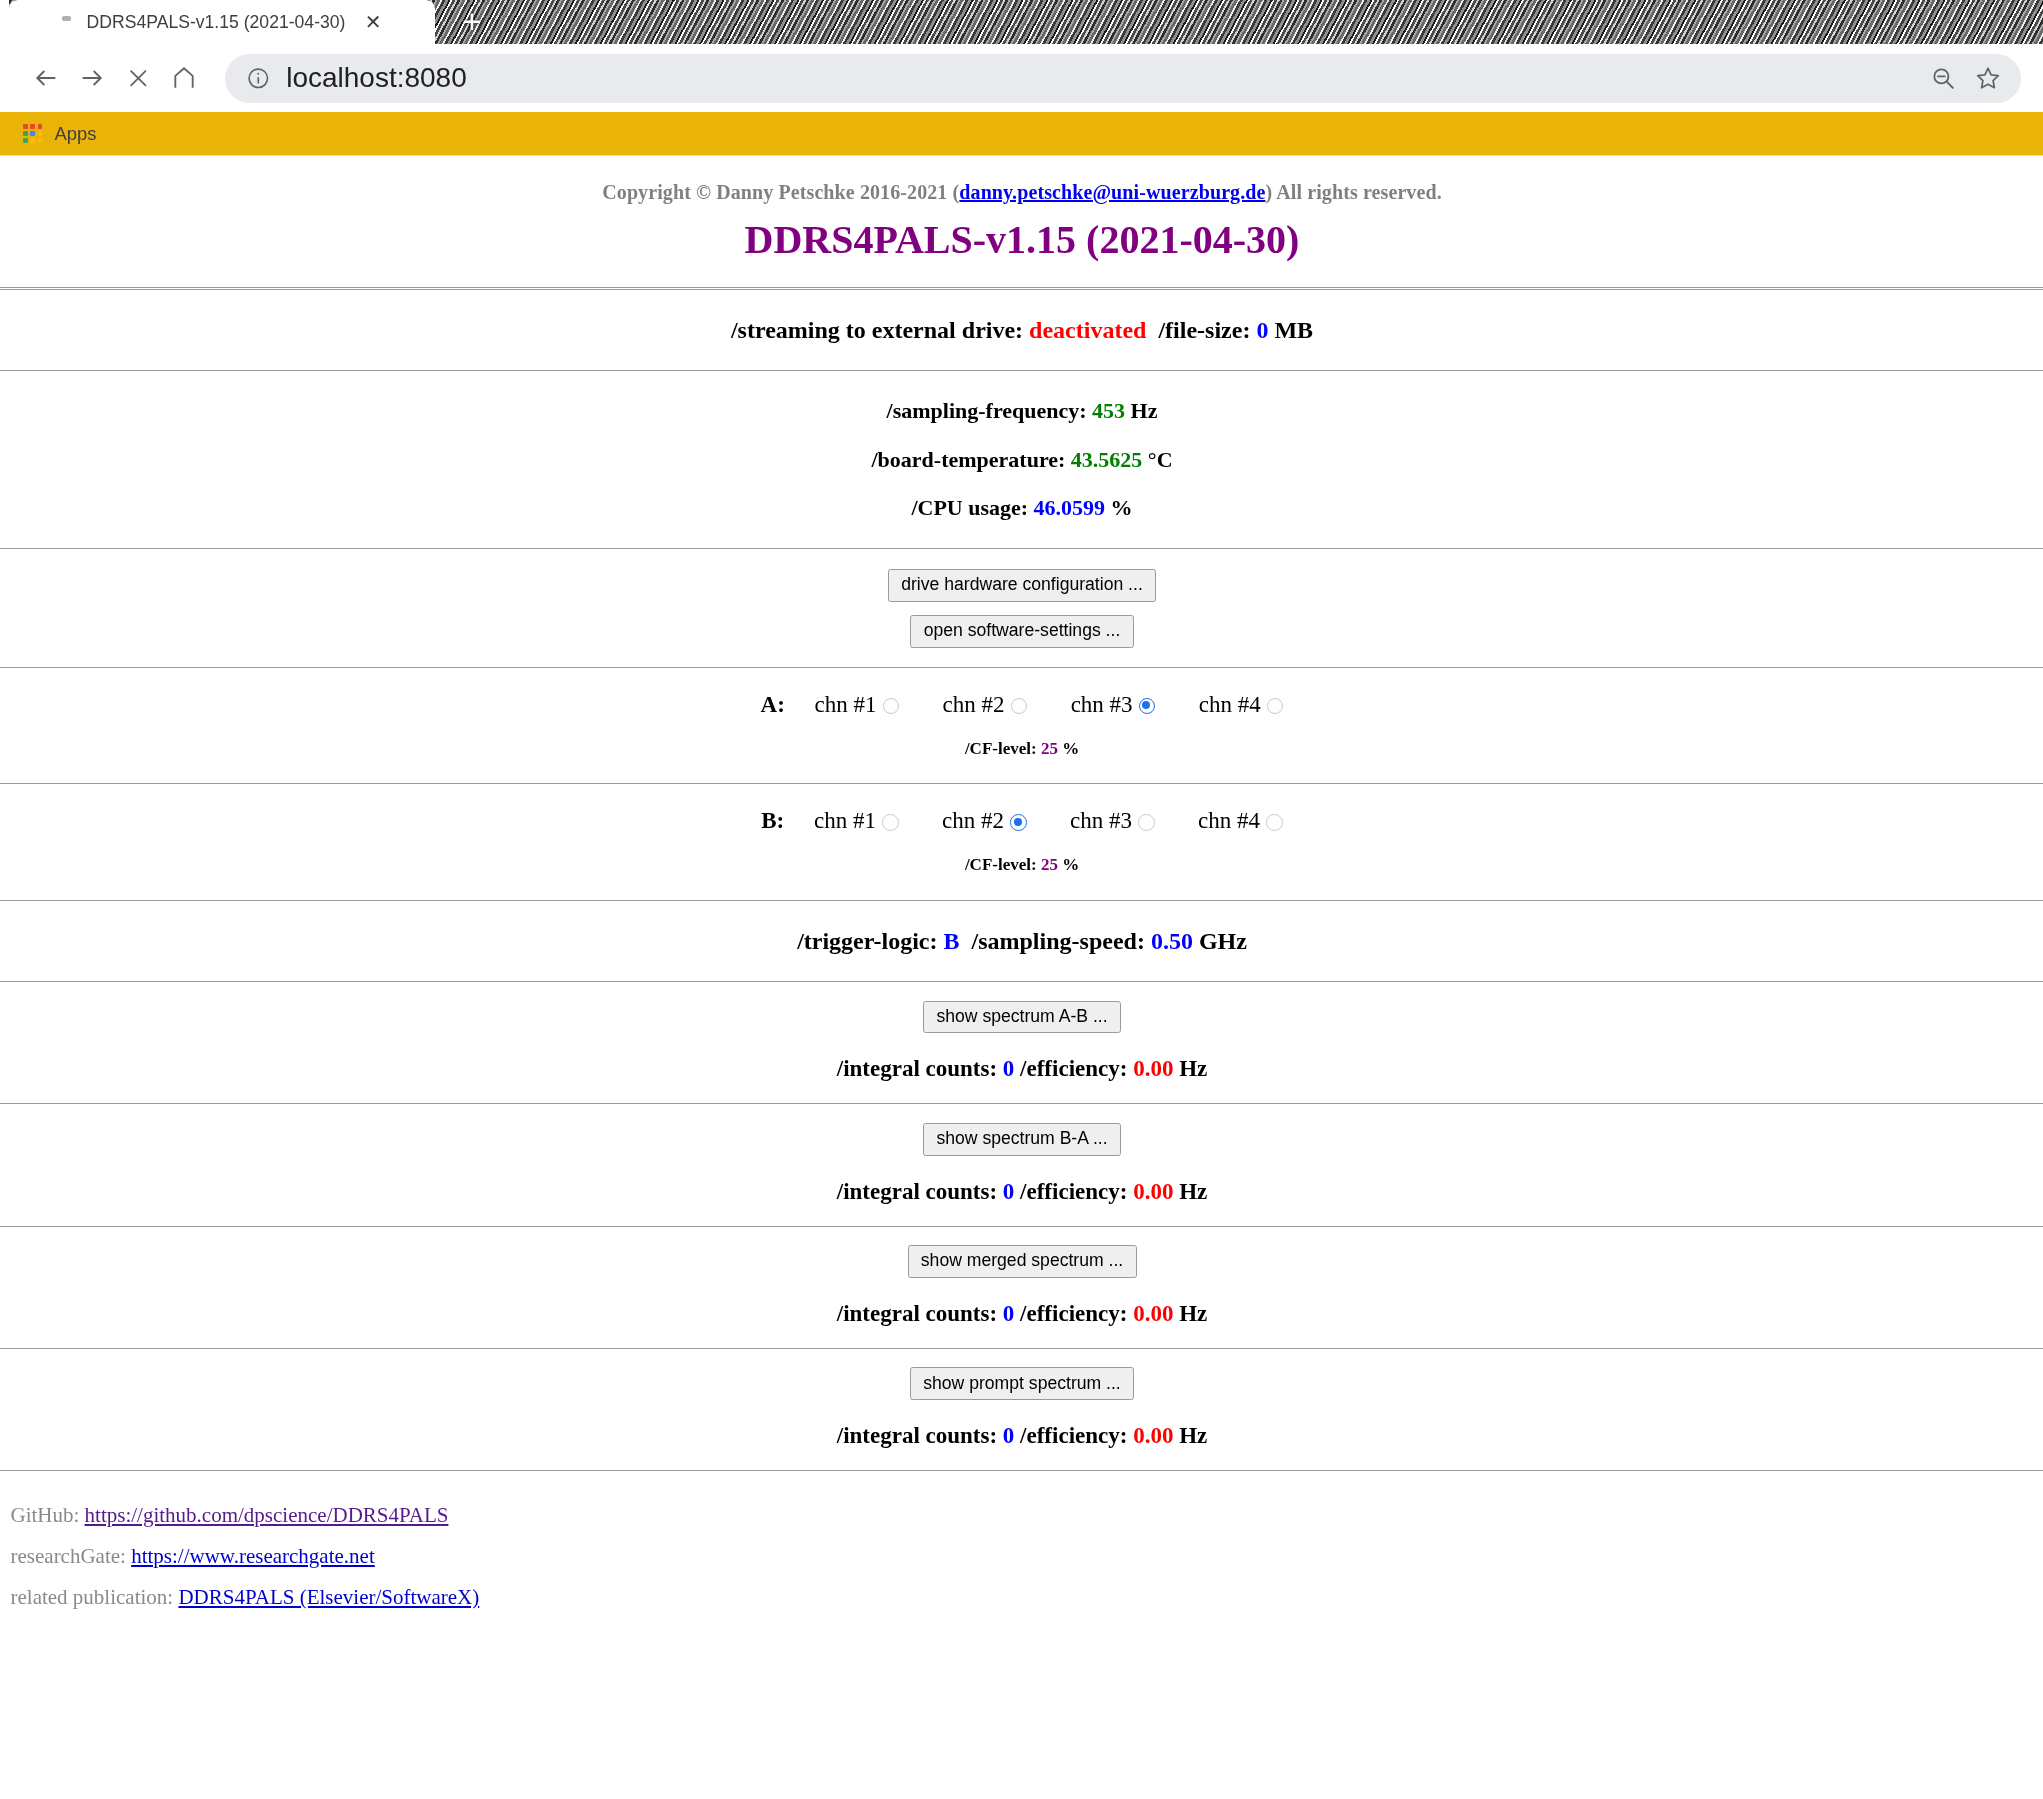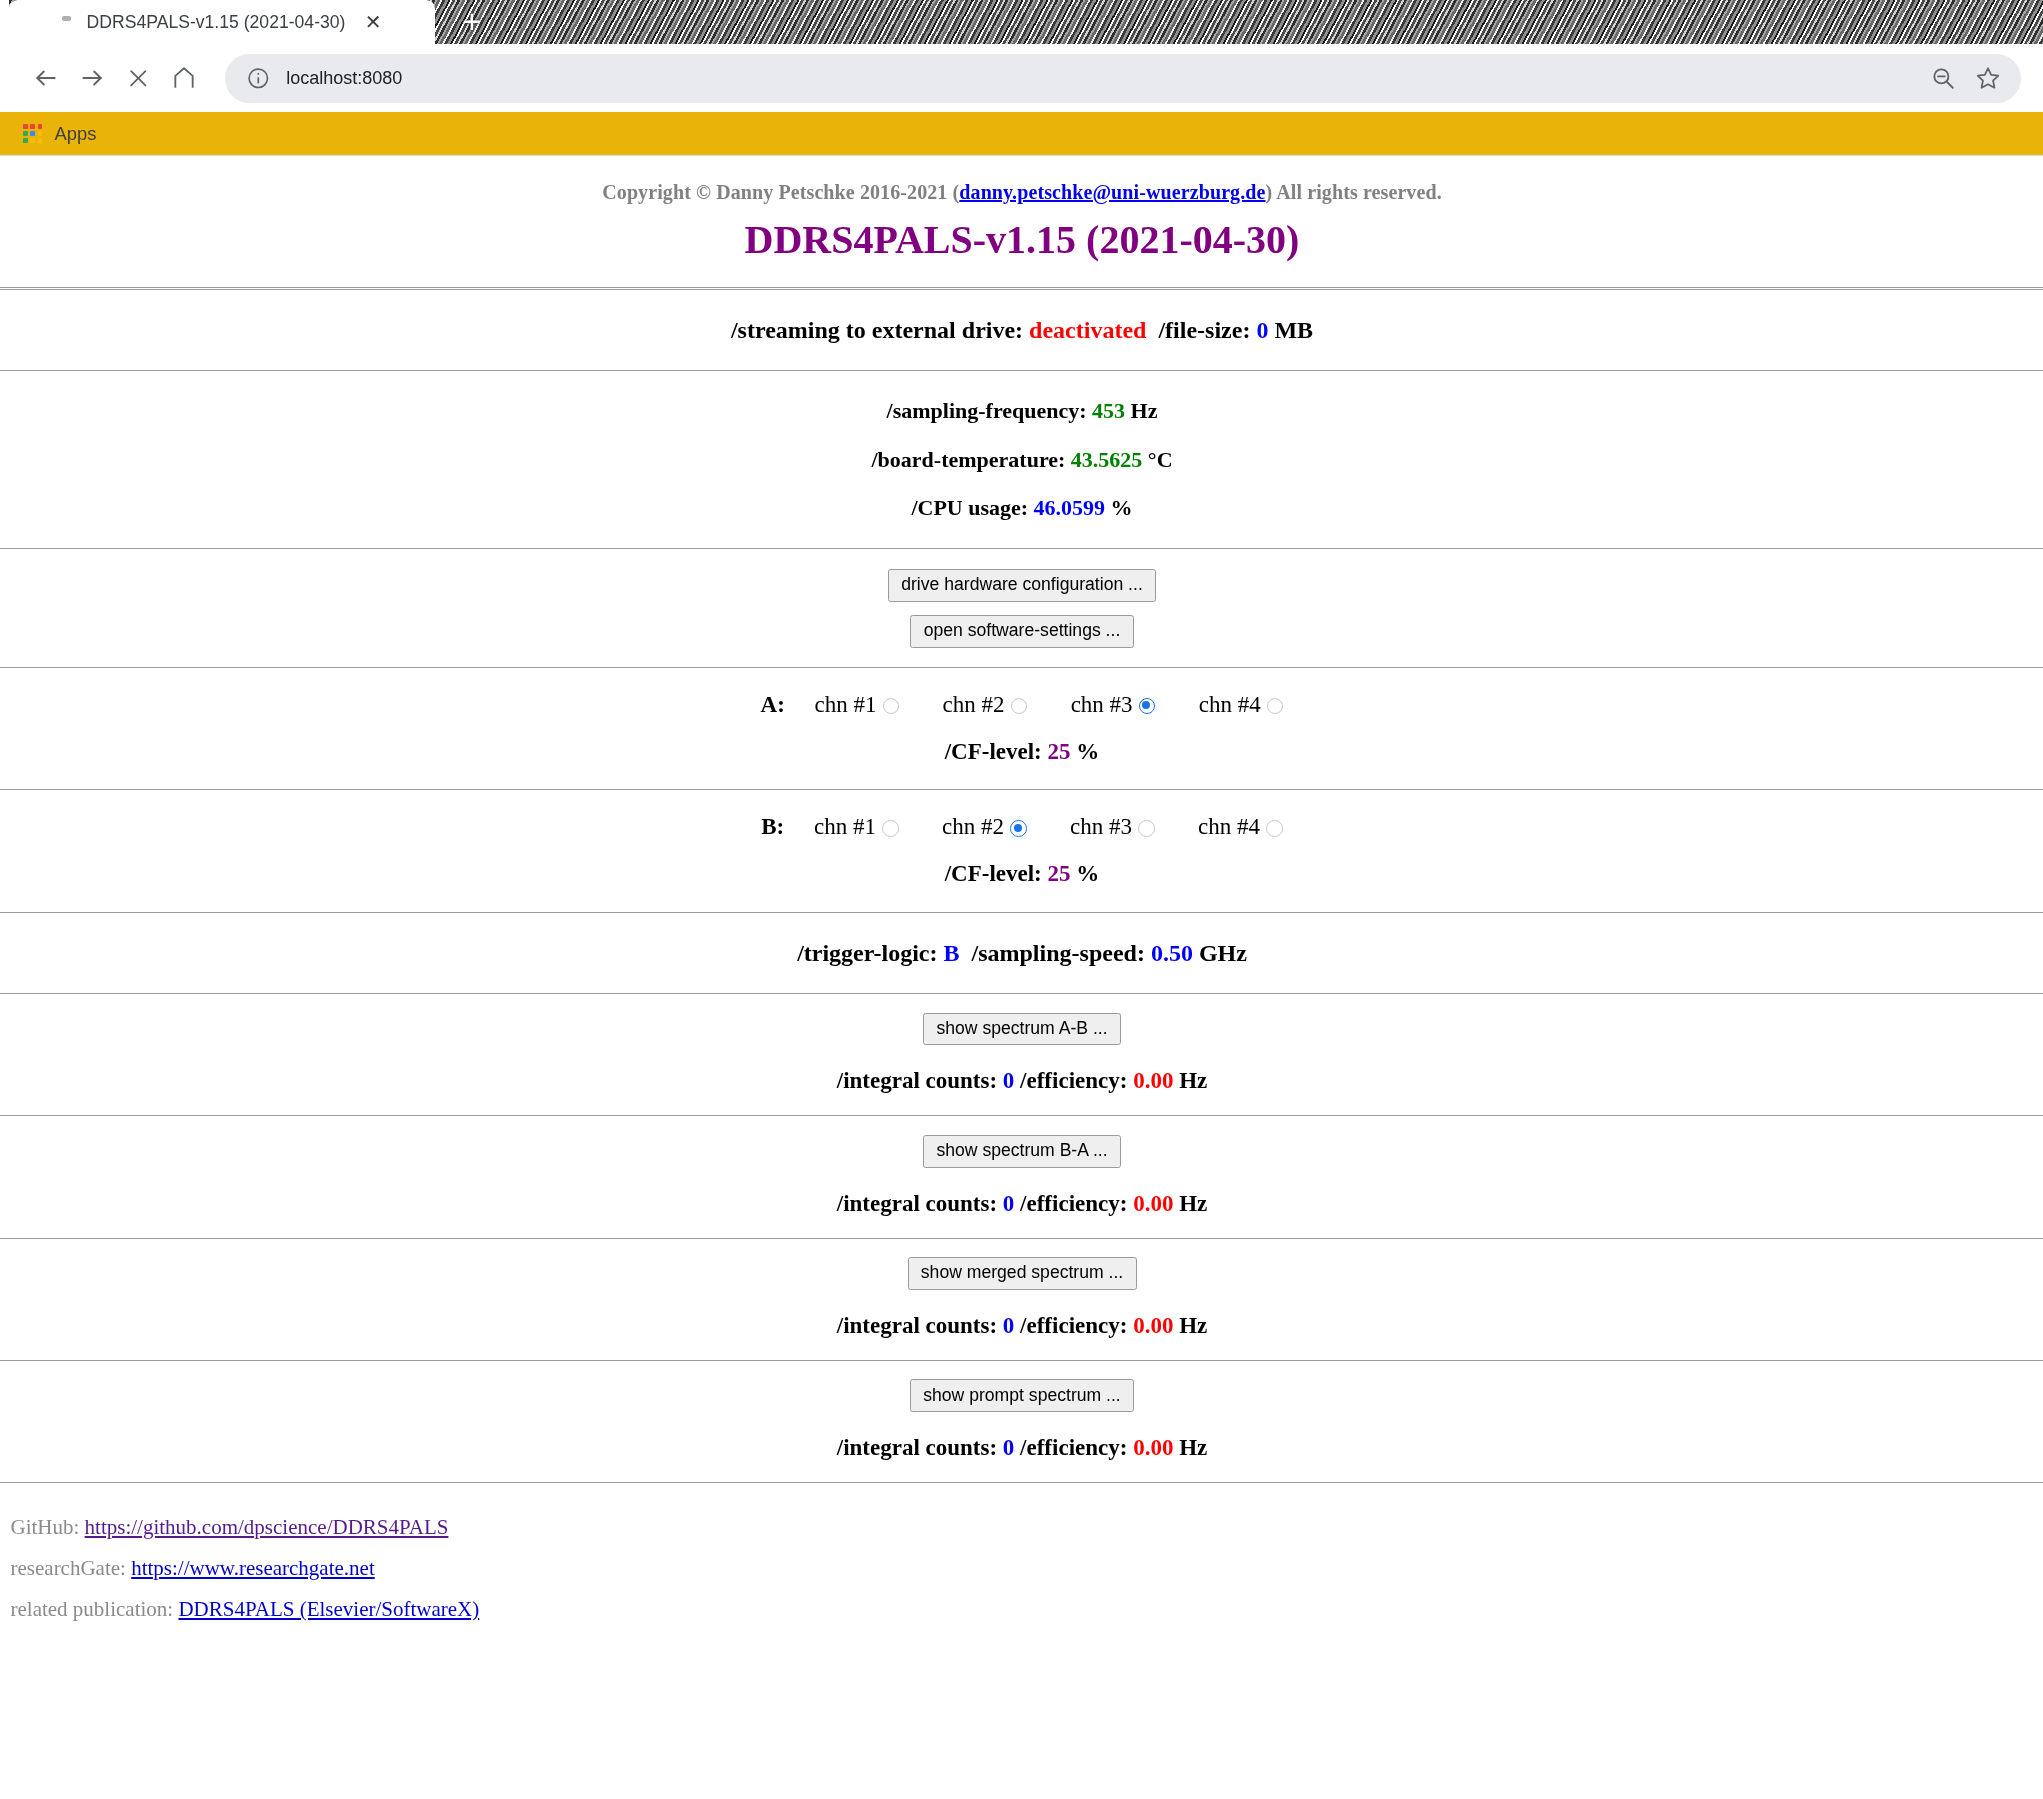--- a/index.html
+++ b/index.html
@@ -120,21 +120,21 @@
     padding: 0 14px 0 21px;
     cursor: text;
   }
   .omnibox-info {
     width: 24.6px; height: 24.6px; flex: none;
     color: #5f6368;
     margin-right: 16px;
   }
   .omnibox-url {
     flex: 1;
-    font-size: 18px;
+    font-size: 28px;
     color: #202124;
     font-family: "Liberation Sans", sans-serif;
     white-space: nowrap;
     overflow: hidden;
   }
   .omnibox-action {
     width: 39px; height: 39px; flex: none;
     display: flex; align-items: center; justify-content: center;
     color: #5f6368;
     cursor: pointer;
@@ -276,21 +276,21 @@
     left: 2.6px; top: 2.6px;
     width: 8px; height: 8px;
     border-radius: 50%;
     background: #1a73e8;
   }
   .spaceafterradio { display: inline-block; width: 19.3px; }
 
   .cflevel {
     text-align: center;
     font-family: "Liberation Serif", serif;
-    font-size: 23px;
+    font-size: 17px;
     font-weight: bold;
     padding: 21px 0 24.6px 0;
   }
 
   .countsrow {
     text-align: center;
     font-family: "Liberation Serif", serif;
     font-size: 23px;
     font-weight: bold;
     padding: 17.6px 0 21px 0;

